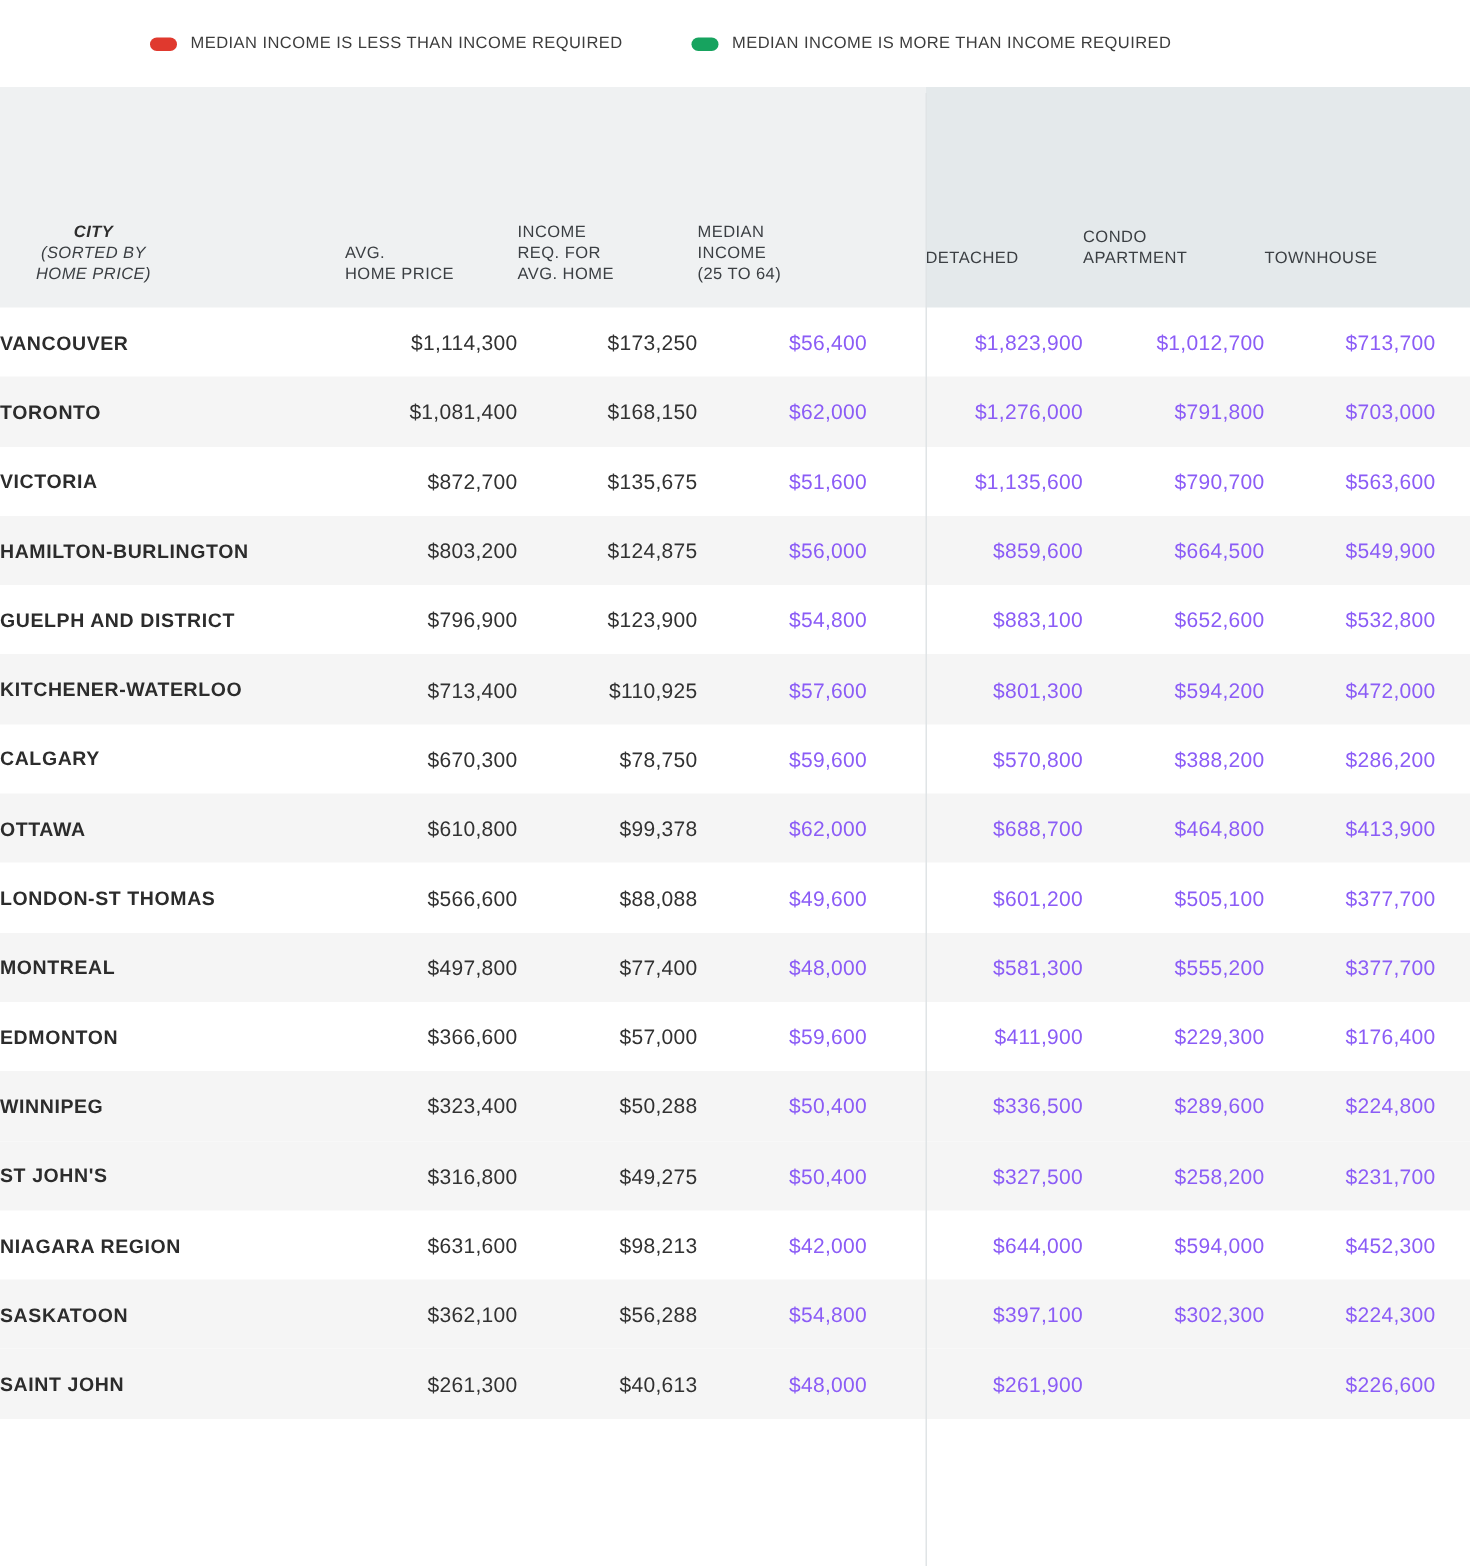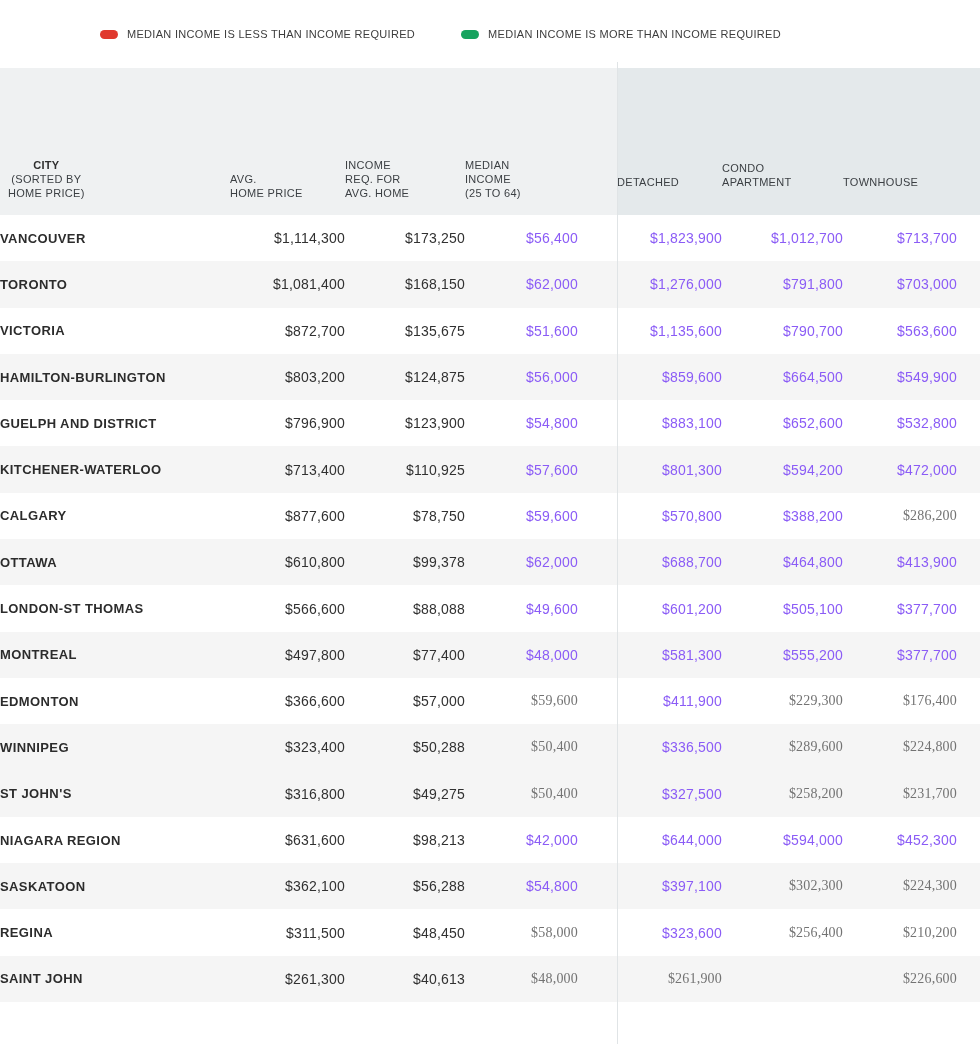--- a/index.html
+++ b/index.html
@@ -1,48 +1,48 @@
 <!DOCTYPE html>
 <html><head>
 <meta charset="utf-8">
 <style>
   * { box-sizing: border-box; margin: 0; padding: 0; }
   html, body { width: 980px; height: 1044px; overflow: hidden; background: #ffffff;
     font-family: "Liberation Sans", sans-serif; }
   .stage { position: relative; width: 980px; height: 1044px; }
 
   
-  .legend { height: 68px; display: flex; align-items: center; padding-left: 100px; gap: 46px; background: #fff; }
+  .legend { height: 58px; display: flex; align-items: center; padding-left: 100px; gap: 46px; background: #fff; }
   .legend-item { display: flex; align-items: center; gap: 9px; }
   .pill { width: 18px; height: 9px; border-radius: 5px; flex: 0 0 auto; }
   .pill.red { background: #e0392e; }
   .pill.green { background: #17a35f; }
   .legend-label { font-size: 11px; letter-spacing: 0.3px; color: #3d3d3d; font-weight: 500; }
 
   
   .grid-cols { display: grid; grid-template-columns: 230px 115px 120px 113px 39px 105px 121px 114px 23px; }
 
   
   .header { height: 147px; background: linear-gradient(to right, #eff1f2 617px, #e4e9eb 617px); align-items: end; }
   .hcell { font-size: 11px; line-height: 14px; color: #3b3f43; font-weight: 500;
     letter-spacing: 0.3px; text-align: left; padding-bottom: 15px; }
-  .hcell.city-hdr { text-align: left; padding-left: 8px; }
+  .hcell.city-hdr { text-align: left; padding-left: 24px; font-style: italic; }
   .hcell.city-hdr .inner { display: inline-block; text-align: center; }
   .hcell .bold { font-weight: 700; color: #2e2e2e; }
   .hcell.right-col { padding-bottom: 26px; }
   .hline { display: block; }
 
   
   .row { height: 46.3px; align-items: center; }
   .row.alt { background: #f5f5f5; }
   .cell { font-size: 14px; color: #313131; text-align: right; letter-spacing: 0.2px; }
   .cell.city { text-align: left; font-size: 13px; font-weight: 700;
     color: #2c2c2c; letter-spacing: 0.4px; }
   .cell.less { color: #8b5cf6; }
-  .cell.more { color: #737373; font-family: Liberation Serif, serif; }
+  .cell.more { color: #8b5cf6; }
 
   
   .divider { position: absolute; left: 617px; top: 62px; width: 1px; height: 982px; background: #e0e4e6; }
 </style>
 </head>
 <body>
 
 <div class="stage">
 
   <div class="legend">
@@ -160,21 +160,21 @@
     <div class="cell less">$57,600</div>
     <div class="cell"></div>
     <div class="cell less">$801,300</div>
     <div class="cell less">$594,200</div>
     <div class="cell less">$472,000</div>
     <div class="cell"></div>
   </div>
 
   <div class="row grid-cols">
     <div class="cell city">CALGARY</div>
-    <div class="cell">$877,600</div>
+    <div class="cell">$670,300</div>
     <div class="cell">$78,750</div>
     <div class="cell less">$59,600</div>
     <div class="cell"></div>
     <div class="cell less">$570,800</div>
     <div class="cell less">$388,200</div>
     <div class="cell more">$286,200</div>
     <div class="cell"></div>
   </div>
 
   <div class="row grid-cols alt">
@@ -267,31 +267,20 @@
     <div class="cell">$362,100</div>
     <div class="cell">$56,288</div>
     <div class="cell less">$54,800</div>
     <div class="cell"></div>
     <div class="cell less">$397,100</div>
     <div class="cell more">$302,300</div>
     <div class="cell more">$224,300</div>
     <div class="cell"></div>
   </div>
 
-  <div class="row grid-cols">
-    <div class="cell city">REGINA</div>
-    <div class="cell">$311,500</div>
-    <div class="cell">$48,450</div>
-    <div class="cell more">$58,000</div>
-    <div class="cell"></div>
-    <div class="cell less">$323,600</div>
-    <div class="cell more">$256,400</div>
-    <div class="cell more">$210,200</div>
-    <div class="cell"></div>
-  </div>
 
   <div class="row grid-cols alt">
     <div class="cell city">SAINT JOHN</div>
     <div class="cell">$261,300</div>
     <div class="cell">$40,613</div>
     <div class="cell more">$48,000</div>
     <div class="cell"></div>
     <div class="cell more">$261,900</div>
     <div class="cell"></div>
     <div class="cell more">$226,600</div>

